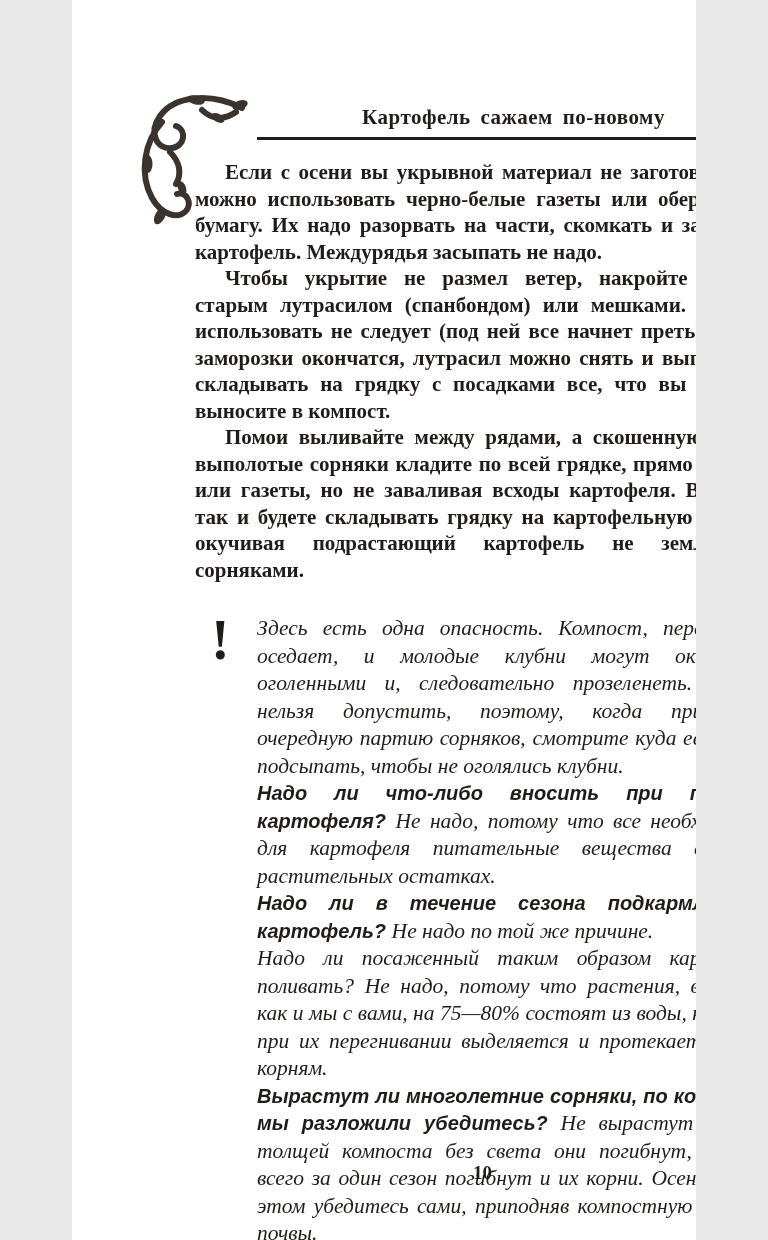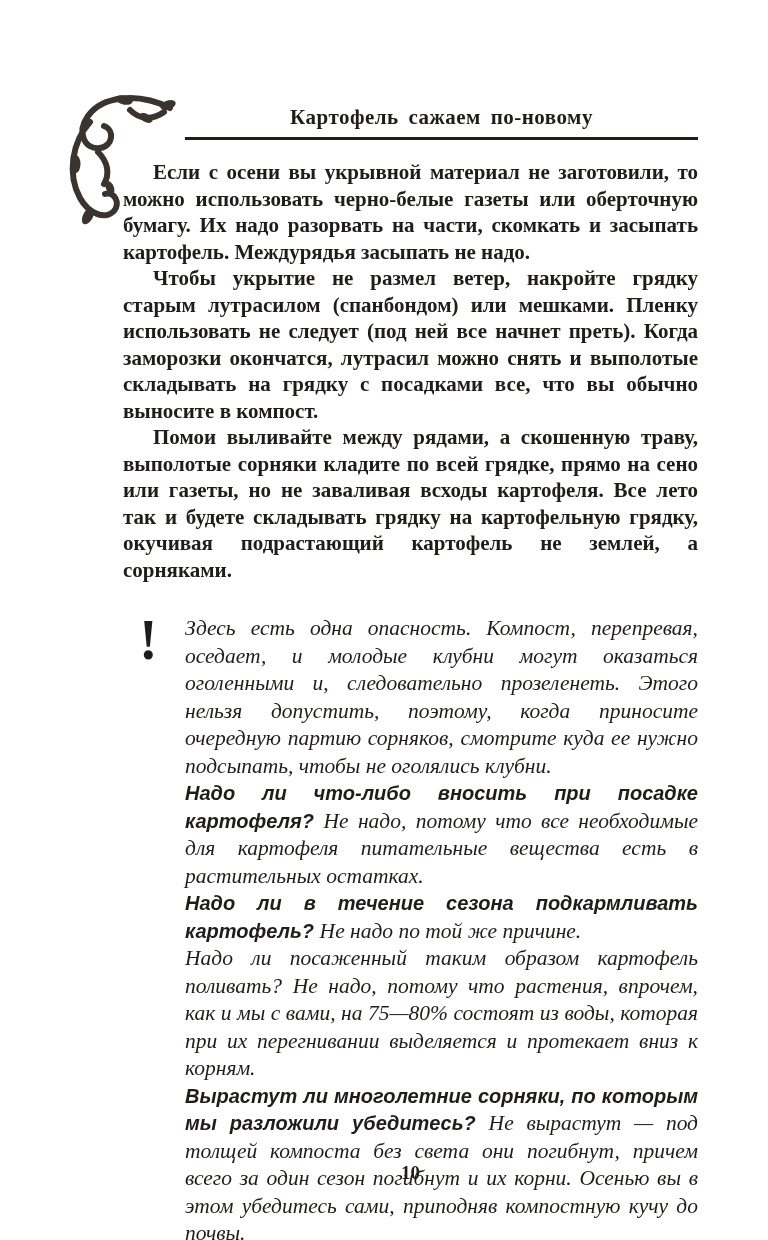--- a/index.html
+++ b/index.html
@@ -2,21 +2,21 @@
 <html lang="ru" style="--ink: #211c19; --paper: #ffffff;"><head>
 <meta charset="utf-8">
 <style>
   :root{
     --ink:#211c19;
     --paper:#ffffff;
   }
   html,body{margin:0;padding:0;background:#e9e9e9;}
   .page{
     position:relative;
-    width:768px;height:1240px;
+    width:624px;height:1240px;
     margin:0 auto;
     background:var(--paper);
     overflow:hidden;
     font-family:"Liberation Serif", serif;
     color:var(--ink);
   }
   .ornament{
     position:absolute;left:58px;top:88px;width:120px;height:150px;
   }
   .content{

